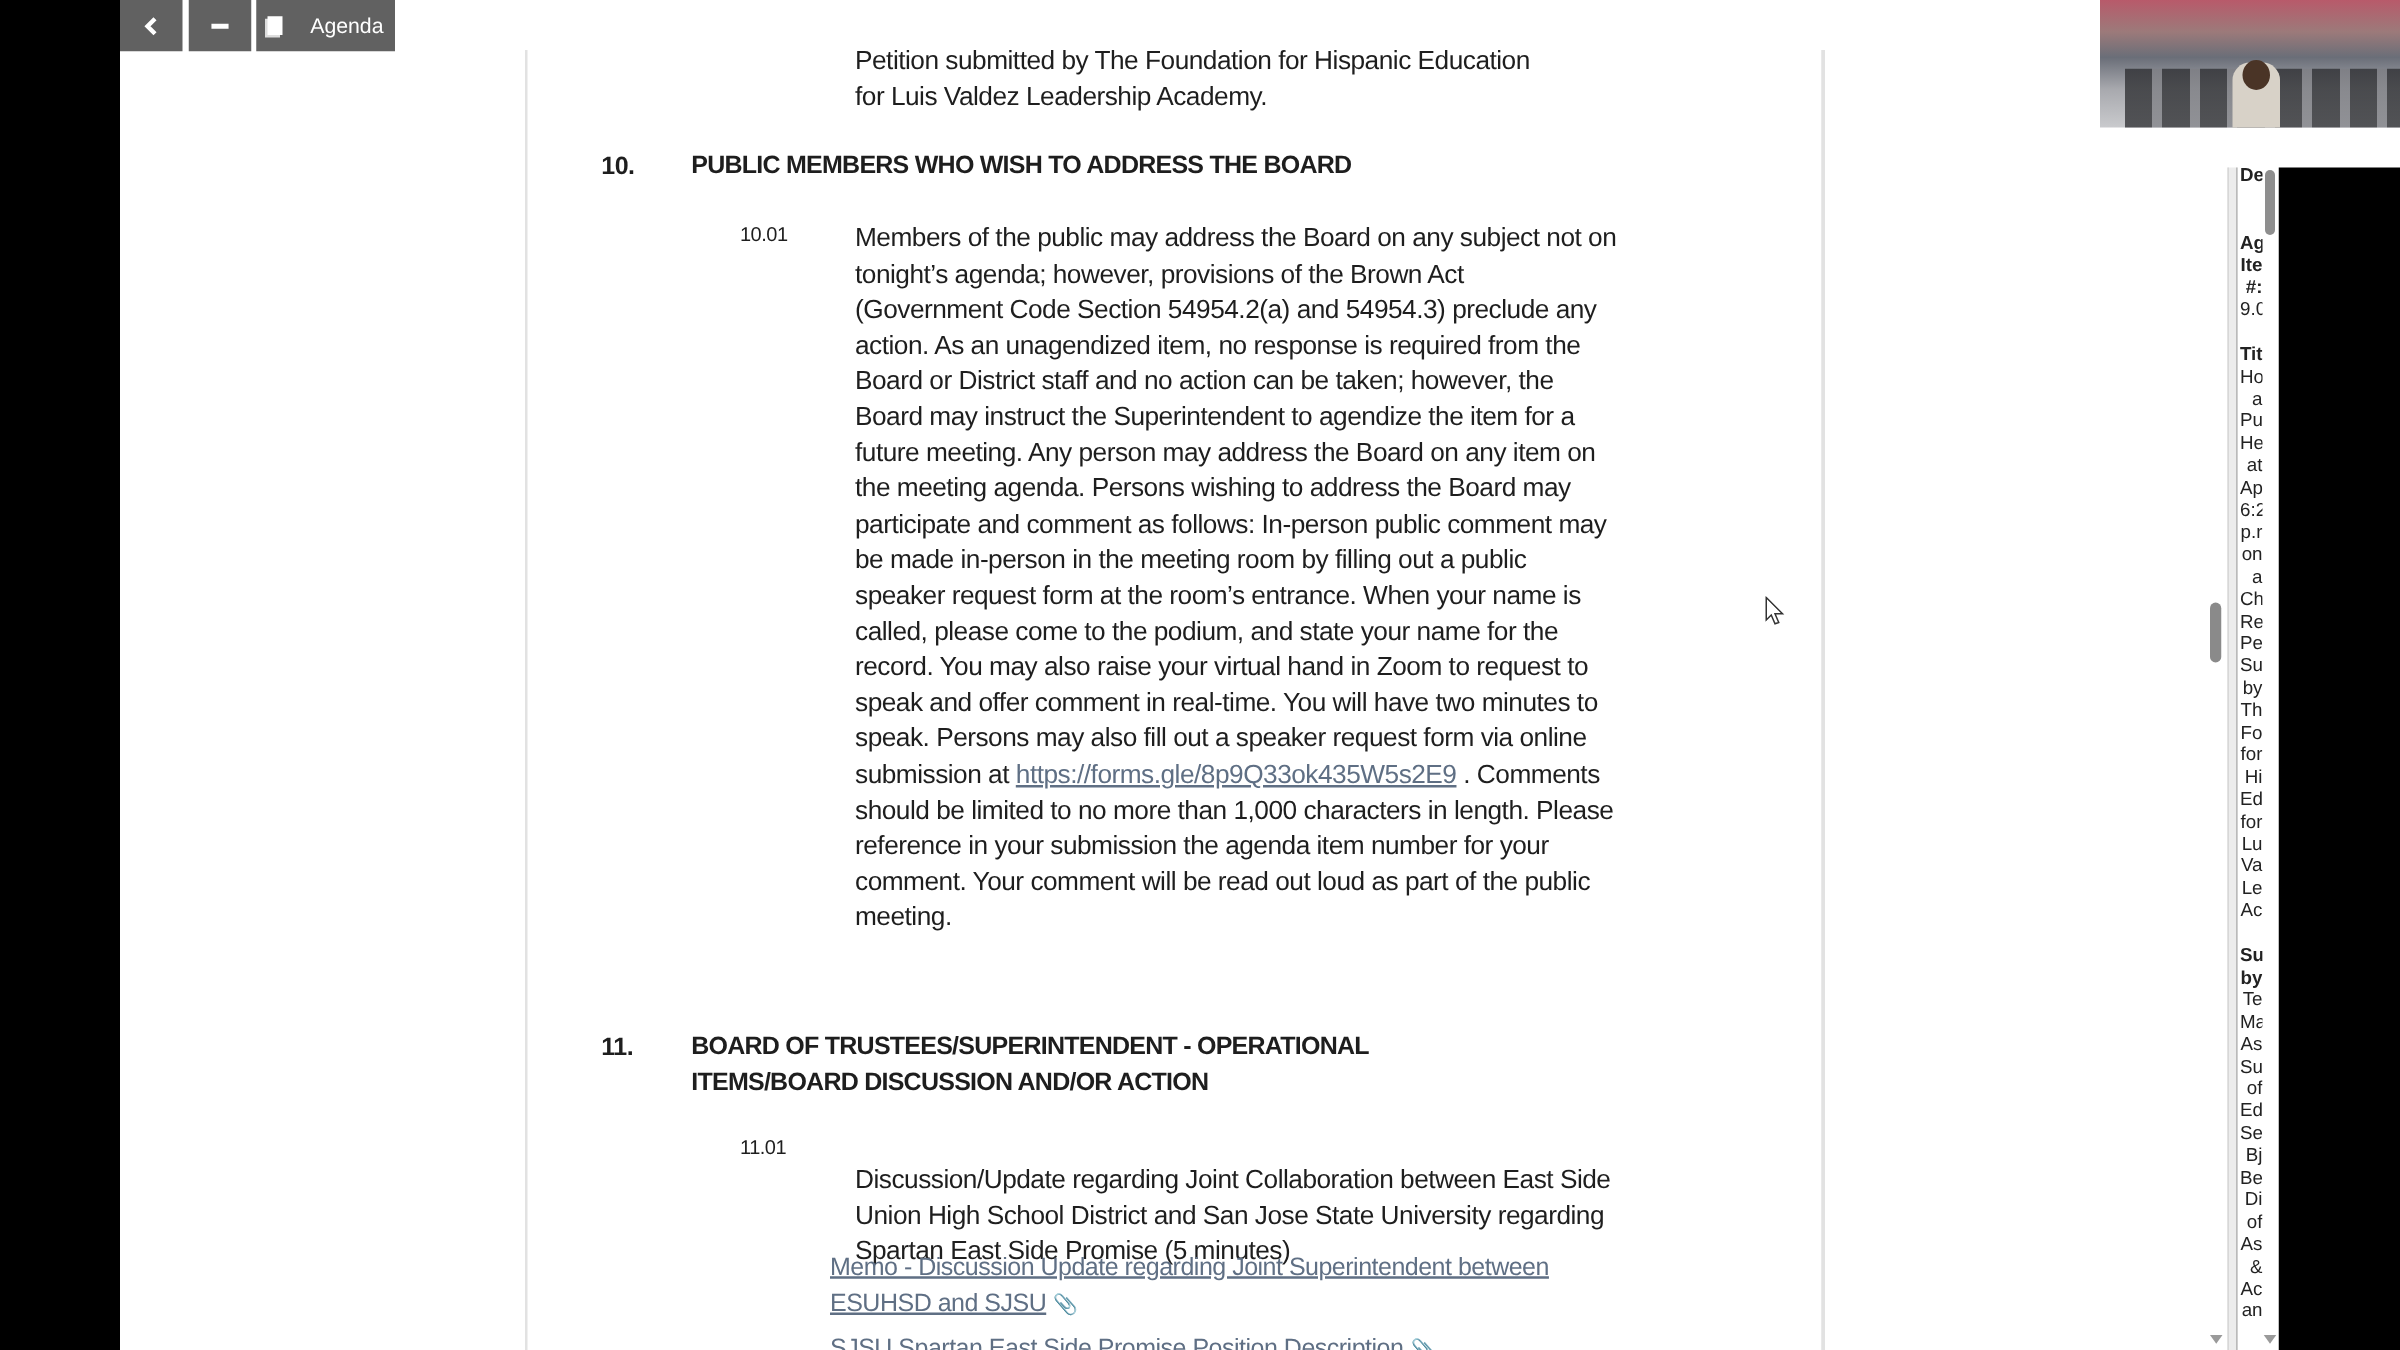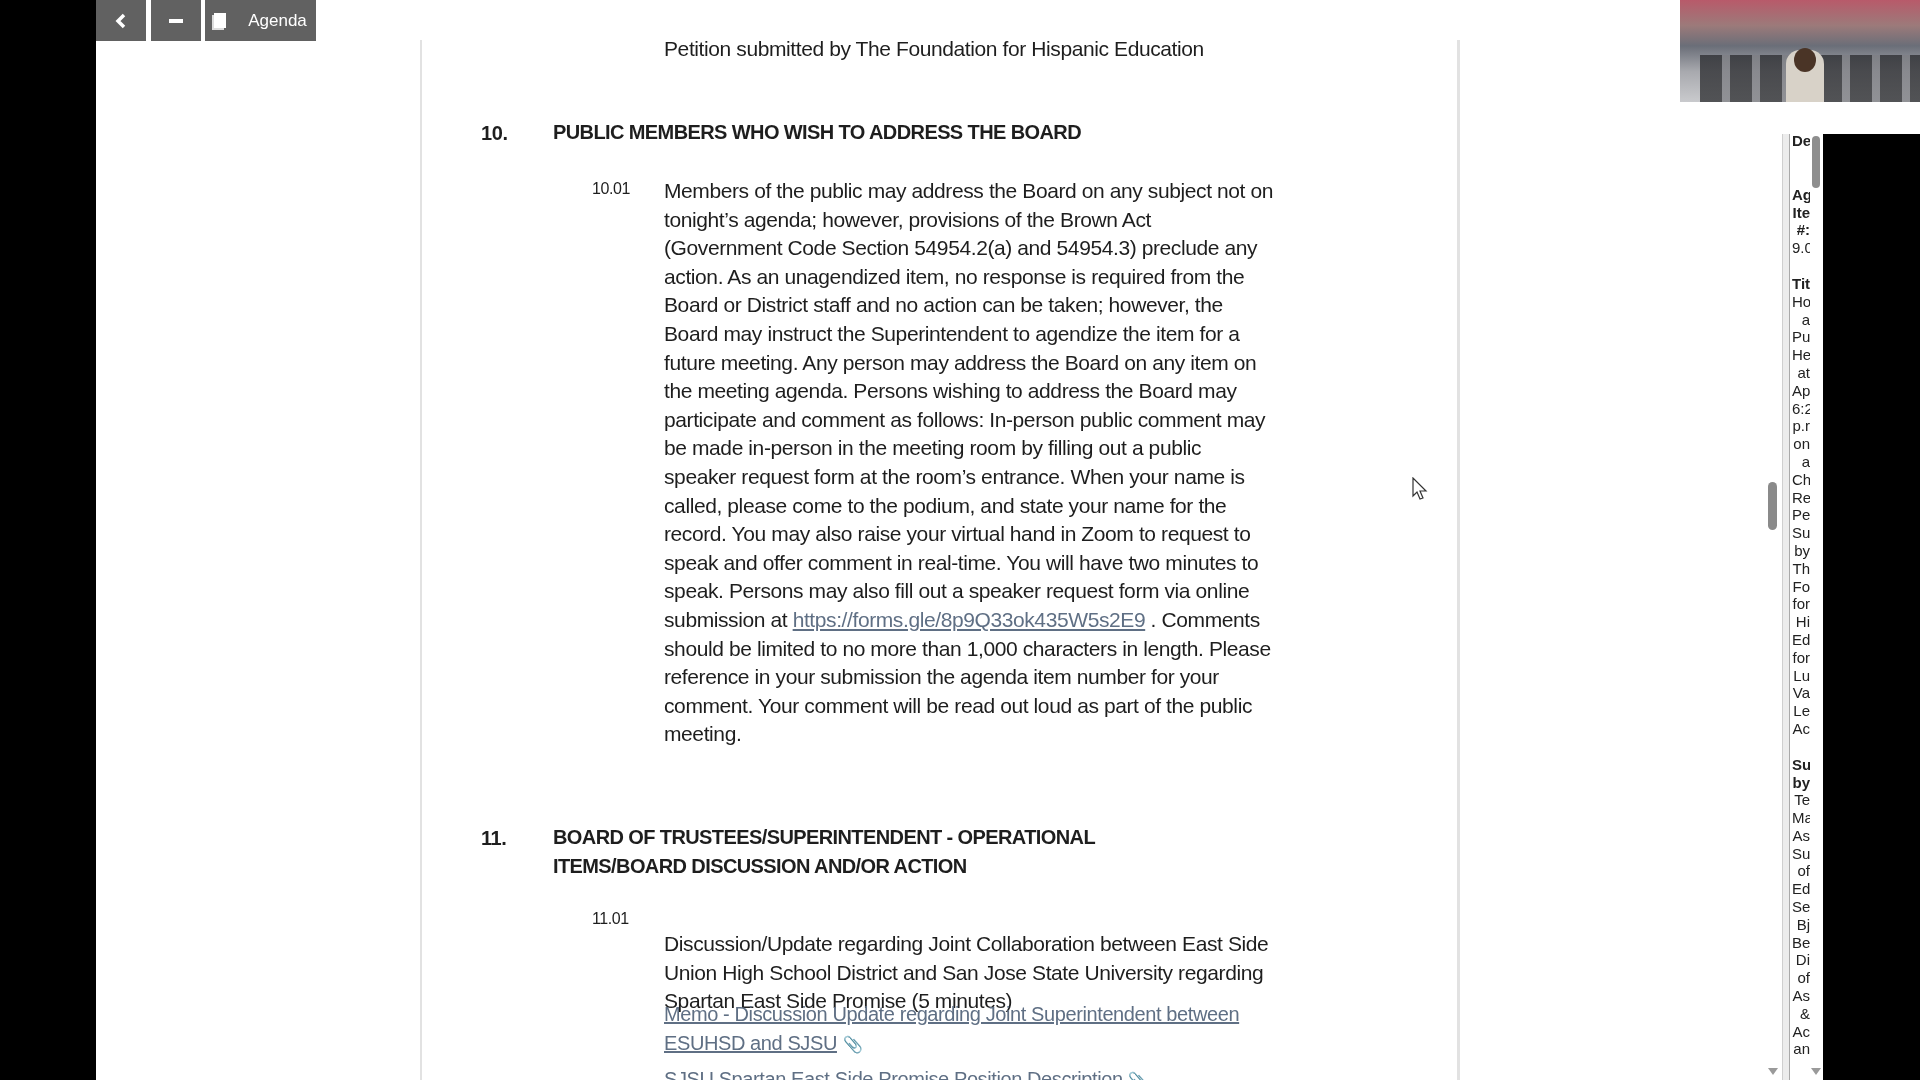--- a/index.html
+++ b/index.html
@@ -9,21 +9,21 @@
   .tb-btn { position:absolute; top:0; height:41px; background:#616161; color:#fff; display:flex; align-items:center; justify-content:center; font-size:17px; box-sizing:border-box; }
   .tb-back { left:96px; width:50px; }
   .tb-minus { left:151px; width:50px; }
   .tb-agenda { left:205px; width:111px; gap:22px; }
   .tb-agenda .doc-ic { width:12px; height:15px; background:#fff; display:inline-block; box-shadow:-2px 2px 0 #ddd; }
   .page { position:absolute; left:420px; top:40px; width:1040px; height:1040px; border-left:2px solid #e2e2e2; border-right:3px solid #e2e2e2; box-sizing:border-box; }
   .doc { font-family:"Liberation Sans", sans-serif; color:#1e1e1e; font-size:21px; letter-spacing:-0.4px; }
   .sec-num { position:absolute; left:481px; font-weight:bold; font-size:20px; }
   .sec-title { position:absolute; left:553px; width:600px; font-weight:bold; font-size:20px; line-height:28.5px; letter-spacing:-0.6px; }
   .item-num { position:absolute; left:592px; font-size:16px; }
-  .body-text { position:absolute; left:664px; width:610px; line-height:28.6px; }
+  .body-text { position:absolute; left:684px; width:610px; line-height:28.6px; }
   .link { color:#5f6f84; text-decoration:underline; }
   .attach-link { position:absolute; left:664px; width:600px; line-height:28.6px; font-size:20px; }
   .clip { font-size:16px; color:#333; margin-left:6px; text-decoration:none; display:inline-block; }
   .cursor { position:absolute; left:1411px; top:477px; width:0; height:0; }
   .page-scroll { position:absolute; left:1768px; top:482px; width:9px; height:48px; background:#8a8a8a; border-radius:5px; }
   .video { position:absolute; left:1680px; top:0; width:240px; height:102px; background:linear-gradient(180deg,#b85a6a 0%,#9c7a7a 25%,#6a6e78 45%,#a8a9ae 70%,#c9cacd 100%); overflow:hidden; }
   .video .chairs { position:absolute; left:20px; top:55px; width:220px; height:60px; background:repeating-linear-gradient(90deg,#2a2b2e 0 22px,#7e7f84 22px 30px); opacity:0.75; }
   .video .speaker { position:absolute; left:106px; top:50px; width:38px; height:84px; background:#d8d2c8; border-radius:14px 14px 2px 2px; }
   .video .speaker-head { position:absolute; left:114px; top:48px; width:22px; height:24px; background:#4a3426; border-radius:50%; }
   .video-label { position:absolute; left:10px; top:114px; font-size:11px; color:#fff; font-weight:bold; background:rgba(60,60,60,0.55); padding:2px 4px; }
@@ -55,20 +55,21 @@
 <div class="tb-btn tb-agenda">
   <span class="doc-ic"></span>
   <span>Agenda</span>
 </div>
 
 <div class="page"></div>
 
 <div class="doc">
   <div class="body-text" style="top:35px;">
     <div>Petition submitted by The Foundation for Hispanic Education</div>
+    <div>for Luis Valdez Leadership Academy.</div>
   </div>
 
   <div class="sec-num" style="top:122px;">10.</div>
   <div class="sec-title" style="top:118px;">PUBLIC MEMBERS WHO WISH TO ADDRESS THE BOARD</div>
 
   <div class="item-num" style="top:180px;">10.01</div>
   <div class="body-text" style="top:177px;">
     <span>Members of the public may address the Board on any subject not on tonight’s agenda; however, provisions of the Brown Act (Government Code Section 54954.2(a) and 54954.3) preclude any action. As an unagendized item, no response is required from the Board or District staff and no action can be taken; however, the Board may instruct the Superintendent to agendize the item for a future meeting. Any person may address the Board on any item on the meeting agenda. Persons wishing to address the Board may participate and comment as follows: In-person public comment may be made in-person in the meeting room by filling out a public speaker request form at the room’s entrance. When your name is called, please come to the podium, and state your name for the record. You may also raise your virtual hand in Zoom to request to speak and offer comment in real-time. You will have two minutes to speak. Persons may also fill out a speaker request form via online submission at</span>
     <a class="link">https://forms.gle/8p9Q33ok435W5s2E9</a><span> . Comments should be limited to no more than 1,000 characters in length. Please reference in your submission the agenda item number for your comment. Your comment will be read out loud as part of the public meeting.</span>
   </div>

